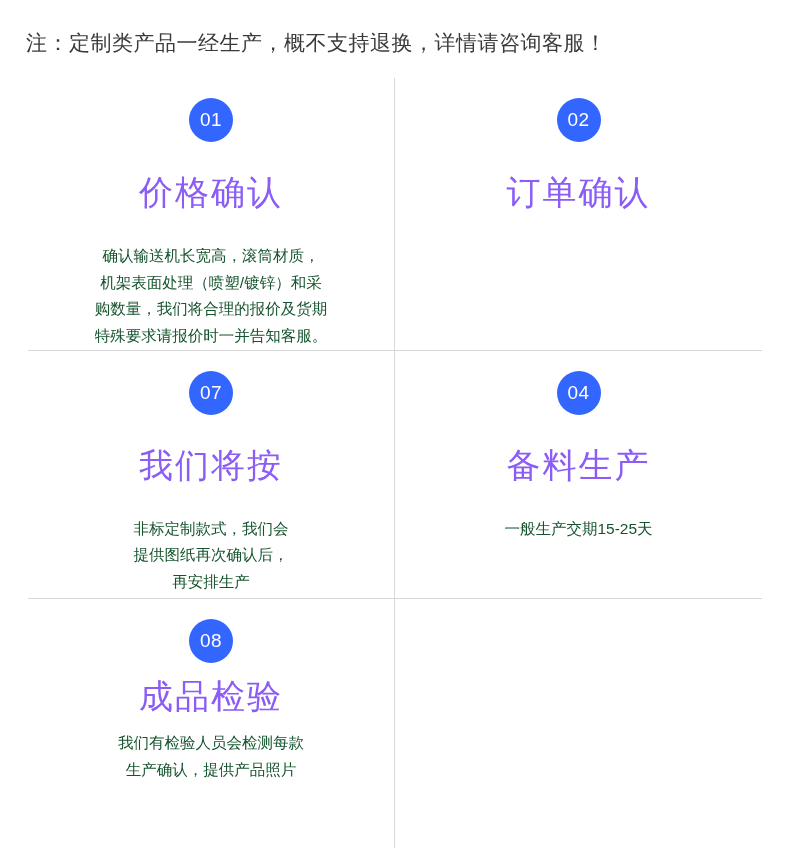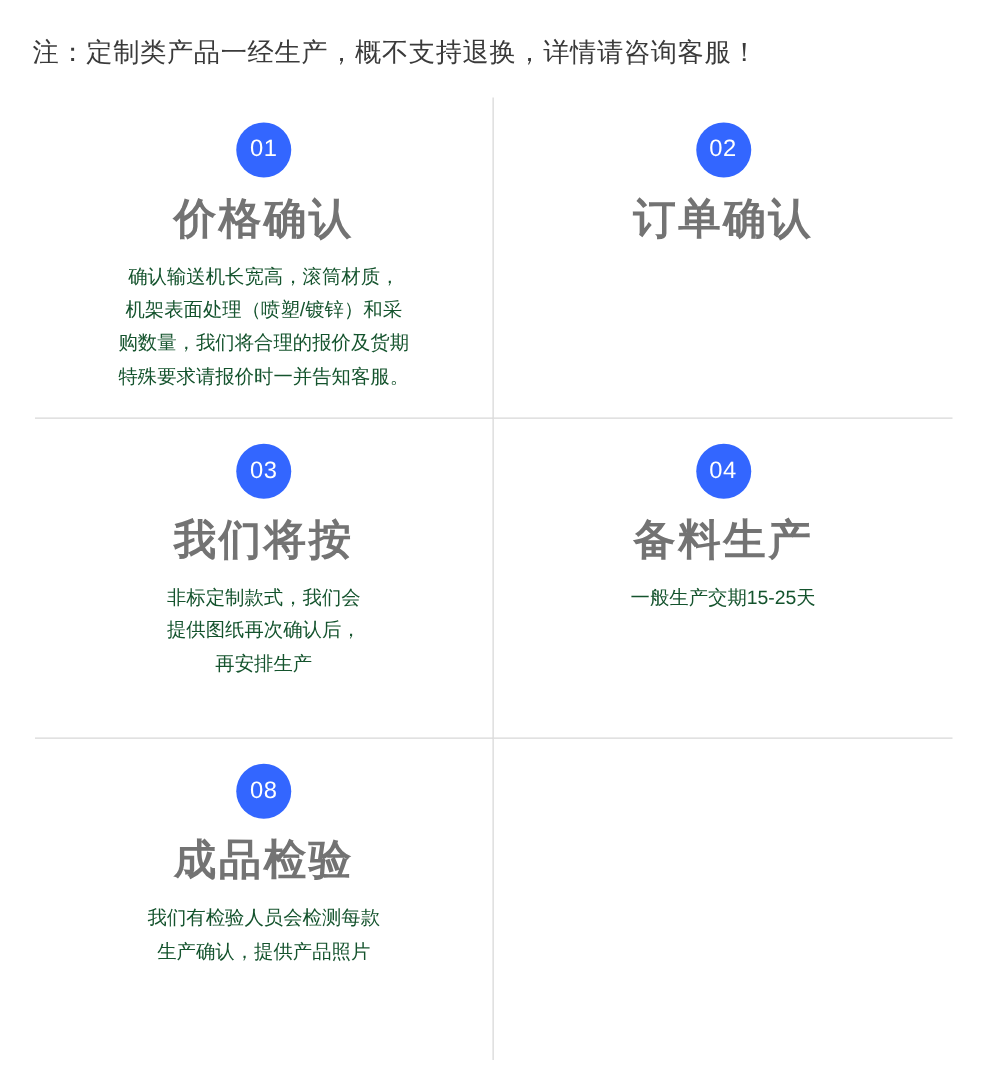--- a/index.html
+++ b/index.html
@@ -46,39 +46,40 @@
     justify-content: flex-start;
     padding-top: 20px;
     box-sizing: border-box;
   }
   
   .cell.col-left {
     border-right: 1px solid #d8d8d8;
   }
   .cell.row-1, .cell.row-2 {
     border-bottom: 1px solid #d8d8d8;
+    gap: 17px;
   }
   .badge {
     width: 44px;
     height: 44px;
     border-radius: 50%;
     background: #3366ff;
     color: #ffffff;
     font-size: 19px;
     display: flex;
     align-items: center;
     justify-content: center;
     letter-spacing: 0.5px;
     flex: none;
   }
   .title {
     margin-top: 14px;
     font-size: 34px;
-    font-weight: bold;
-    color: #737373;
+    font-weight: normal;
+    color: #8b5cf6;
     letter-spacing: 2px;
     line-height: 1.15;
     white-space: nowrap;
   }
   .desc {
     margin-top: 14px;
     font-size: 15.5px;
     line-height: 1.72;
     color: #14532d;
     text-align: center;
@@ -106,21 +107,21 @@
 购数量，我们将合理的报价及货期
 特殊要求请报价时一并告知客服。</div>
     </div>
 
     <div class="cell col-right row-1">
       <div class="badge">02</div>
       <div class="title">订单确认</div>
     </div>
 
     <div class="cell col-left row-2">
-      <div class="badge">03</div>
+      <div class="badge">07</div>
       <div class="title">我们将按</div>
       <div class="desc">非标定制款式，我们会
 提供图纸再次确认后，
 再安排生产</div>
     </div>
 
     <div class="cell col-right row-2">
       <div class="badge">04</div>
       <div class="title">备料生产</div>
       <div class="desc">一般生产交期15-25天</div>

